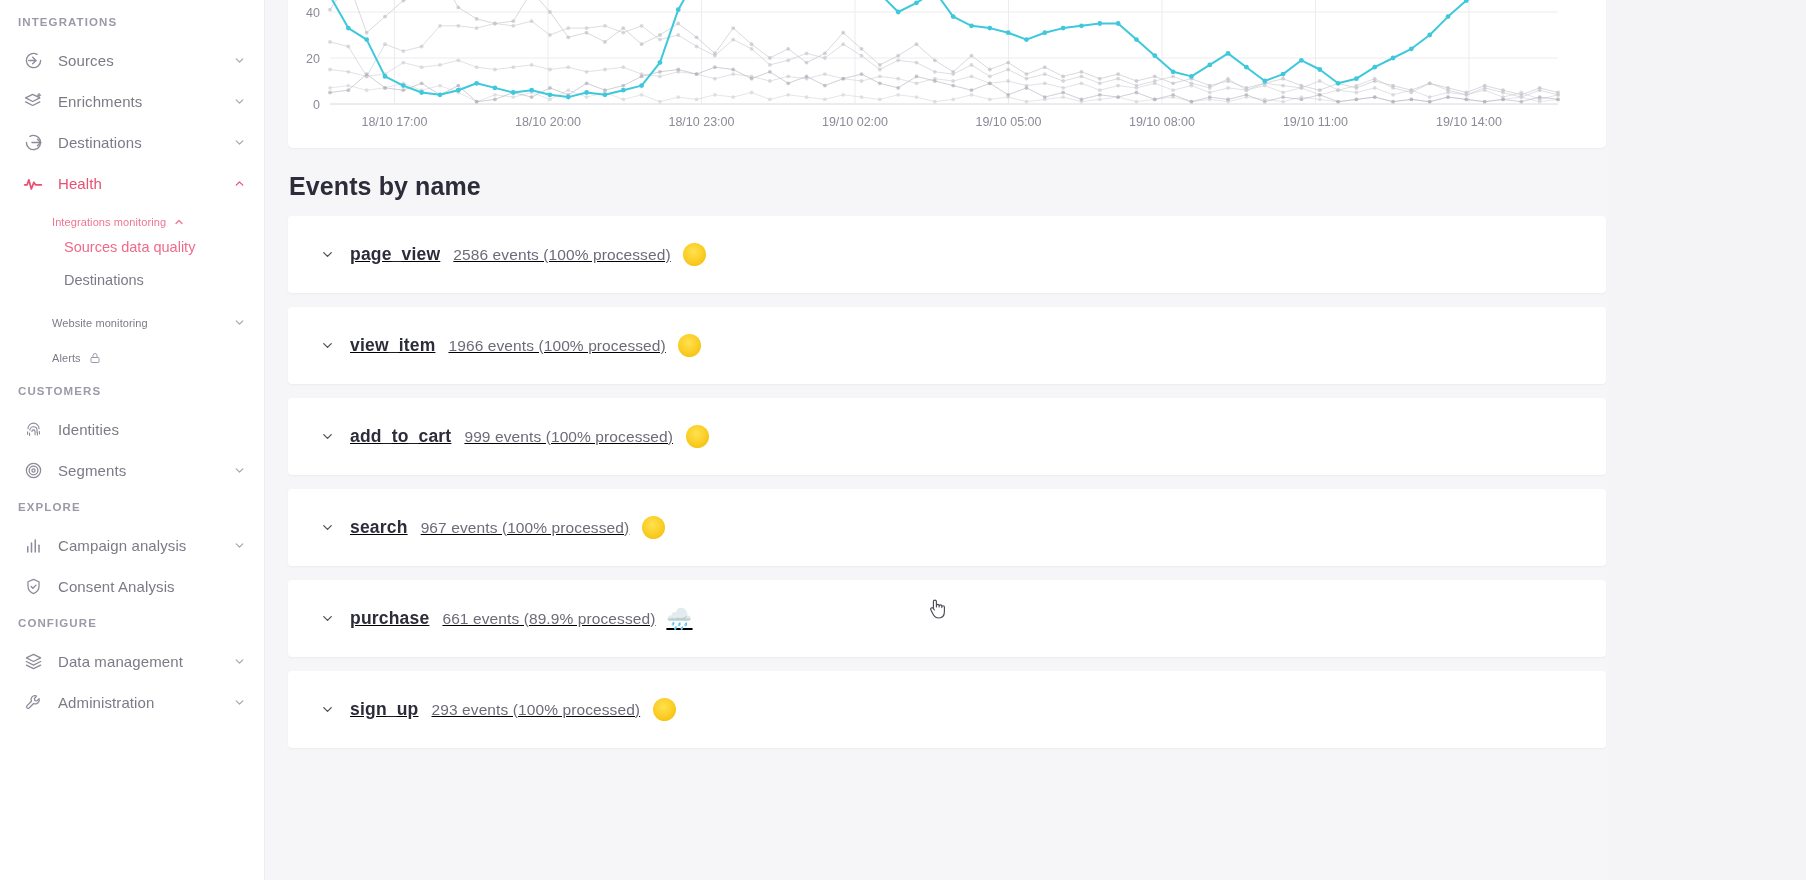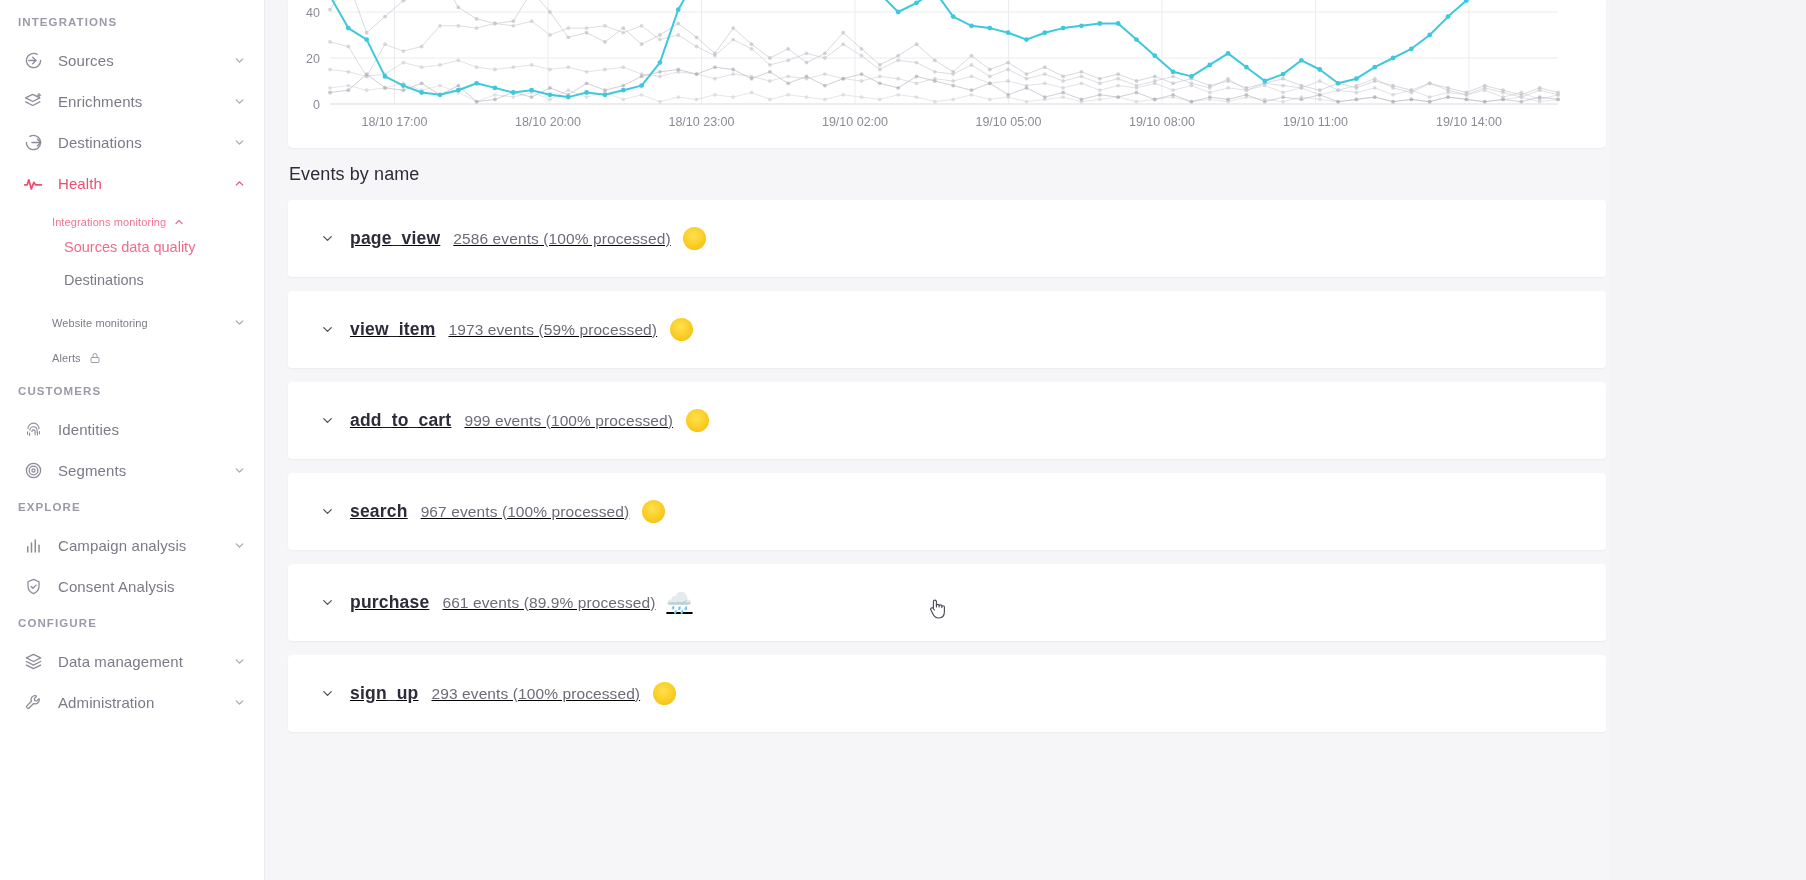--- a/index.html
+++ b/index.html
@@ -137,25 +137,25 @@
   
   #chart-card {
     height: 148px;
     position: relative;
     overflow: hidden;
     border-radius: 0 0 5px 5px;
   }
   #chart-svg { display: block; width: 1318px; height: 148px; }
 
   .section-heading {
-    font-size: 18px;
+    font-size: 25px;
     color: #2c2c3a;
-    font-weight: 400;
+    font-weight: 700;
     letter-spacing: .1px;
-    margin: 16px 0 15px 1px;
+    margin: 24px 0 15px 1px;
   }
 
   
   .event-card {
     height: 77px;
     margin-bottom: 14px;
     display: flex;
     align-items: center;
     padding-left: 31px;
     border-radius: 4px;
@@ -899,21 +899,21 @@
           </div>
         </div>
         <div class="card event-card">
           <div class="event-row-inner">
             <span class="caret">
               <svg width="15" height="15" viewBox="0 0 24 24" fill="none" stroke="currentColor" stroke-width="2.2" stroke-linecap="round" stroke-linejoin="round">
                 <polyline points="6 9 12 15 18 9"></polyline>
               </svg>
             </span>
             <span class="ev-name">view_item</span>
-            <span class="ev-meta">1973 events (59% processed)</span>
+            <span class="ev-meta">1966 events (100% processed)</span>
             <span class="ev-status">
               <span class="sun-dot"></span>
             </span>
           </div>
         </div>
         <div class="card event-card">
           <div class="event-row-inner">
             <span class="caret">
               <svg width="15" height="15" viewBox="0 0 24 24" fill="none" stroke="currentColor" stroke-width="2.2" stroke-linecap="round" stroke-linejoin="round">
                 <polyline points="6 9 12 15 18 9"></polyline>

